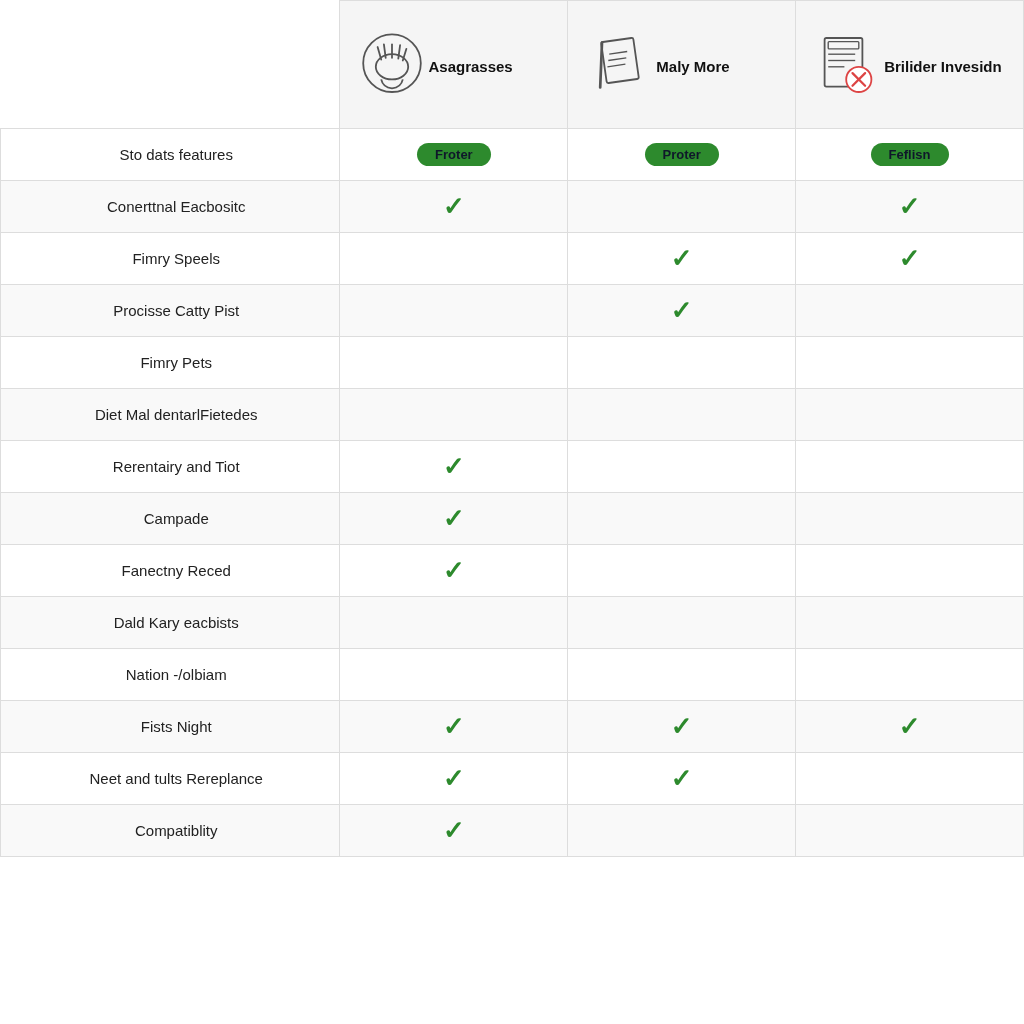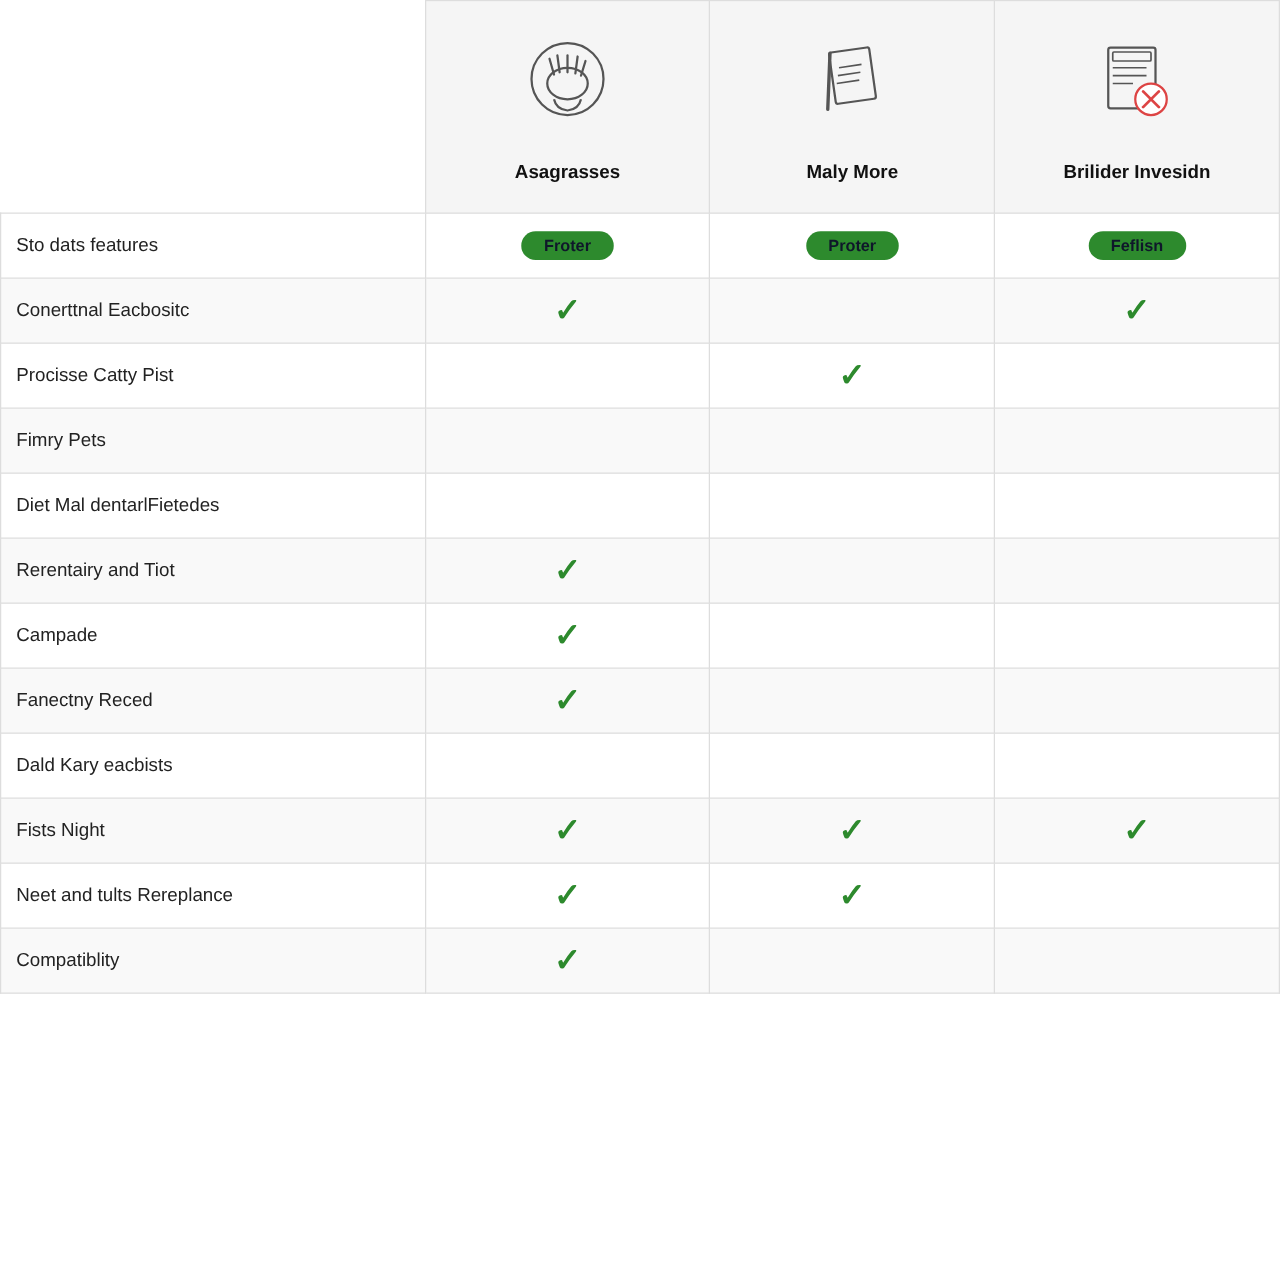--- a/index.html
+++ b/index.html
@@ -18,43 +18,43 @@
       width: 100%;
       border-collapse: collapse;
     }
     th, td {
       border: 1px solid #ddd;
       padding: 0;
       text-align: center;
       vertical-align: middle;
     }
     td:first-child {
-      text-align: left;
+      text-align: center;
       padding-left: 12px;
       font-size: 15px;
       color: #222;
       background: #fff;
       width: 340px;
     }
     th {
       background: #f5f5f5;
       padding: 12px 8px;
       font-weight: bold;
       font-size: 15px;
       color: #111;
     }
     th:first-child {
       background: #fff;
       border: none;
     }
     .col-header {
       display: flex;
-      flex-direction: column;
+      flex-direction: row;
+      align-items: center;
       padding: 16px 8px 12px;
-      gap: 24px;
     }
     .col-header .col-label {
       font-weight: bold;
       font-size: 15px;
       color: #111;
     }
     .badge {
       display: inline-block;
       background: #2d8a2d;
       color: #0f172a;
@@ -161,20 +161,26 @@
           <td class="value-cell"><span class="badge">Proter</span></td>
           <td class="value-cell"><span class="badge">Feflisn</span></td>
         </tr>
         <tr>
           <td class="feature-cell">Conerttnal Eacbositc</td>
           <td class="value-cell"><span class="check">✓</span></td>
           <td class="value-cell"></td>
           <td class="value-cell"><span class="check">✓</span></td>
         </tr>
         <tr>
+          <td class="feature-cell">Fimry Speels</td>
+          <td class="value-cell"></td>
+          <td class="value-cell"><span class="check">✓</span></td>
+          <td class="value-cell"><span class="check">✓</span></td>
+        </tr>
+        <tr>
           <td class="feature-cell">Procisse Catty Pist</td>
           <td class="value-cell"></td>
           <td class="value-cell"><span class="check">✓</span></td>
           <td class="value-cell"></td>
         </tr>
         <tr>
           <td class="feature-cell">Fimry Pets</td>
           <td class="value-cell"></td>
           <td class="value-cell"></td>
           <td class="value-cell"></td>
@@ -198,20 +204,26 @@
           <td class="value-cell"></td>
         </tr>
         <tr>
           <td class="feature-cell">Fanectny Reced</td>
           <td class="value-cell"><span class="check">✓</span></td>
           <td class="value-cell"></td>
           <td class="value-cell"></td>
         </tr>
         <tr>
           <td class="feature-cell">Dald Kary eacbists</td>
+          <td class="value-cell"></td>
+          <td class="value-cell"></td>
+          <td class="value-cell"></td>
+        </tr>
+        <tr>
+          <td class="feature-cell">Nation -/olbiam</td>
           <td class="value-cell"></td>
           <td class="value-cell"></td>
           <td class="value-cell"></td>
         </tr>
         <tr>
           <td class="feature-cell">Fists Night</td>
           <td class="value-cell"><span class="check">✓</span></td>
           <td class="value-cell"><span class="check">✓</span></td>
           <td class="value-cell"><span class="check">✓</span></td>
         </tr>

